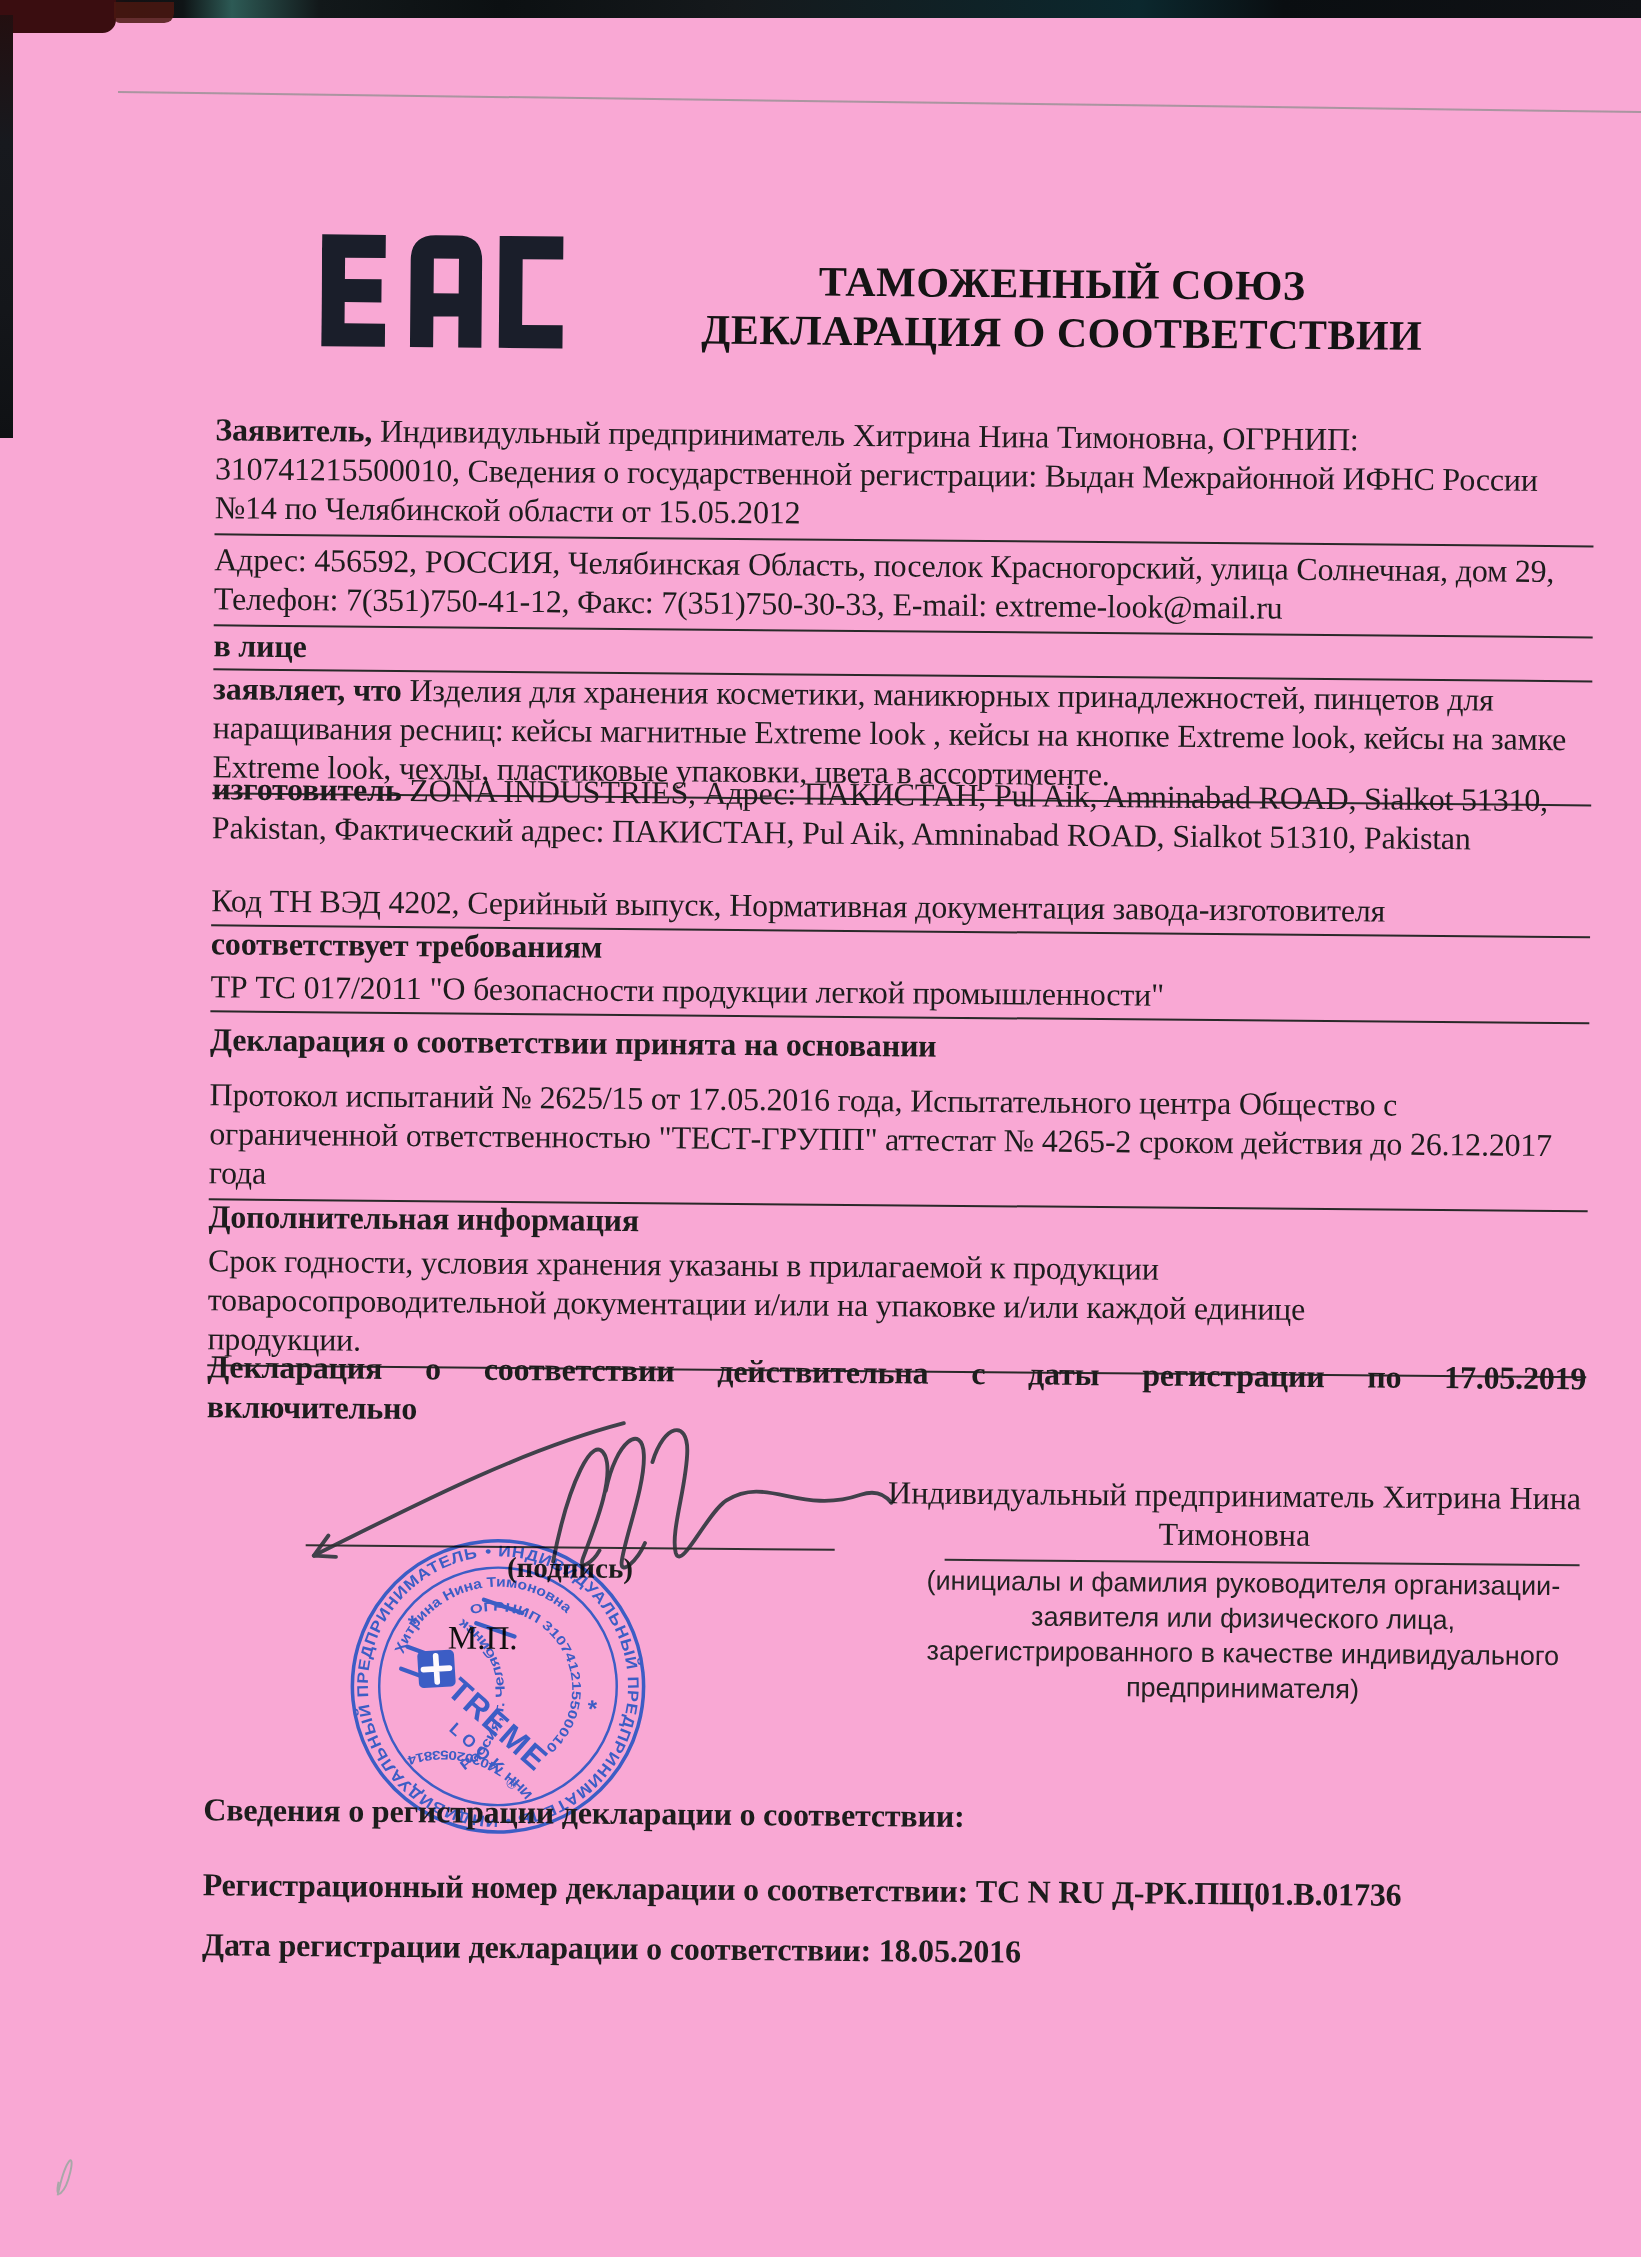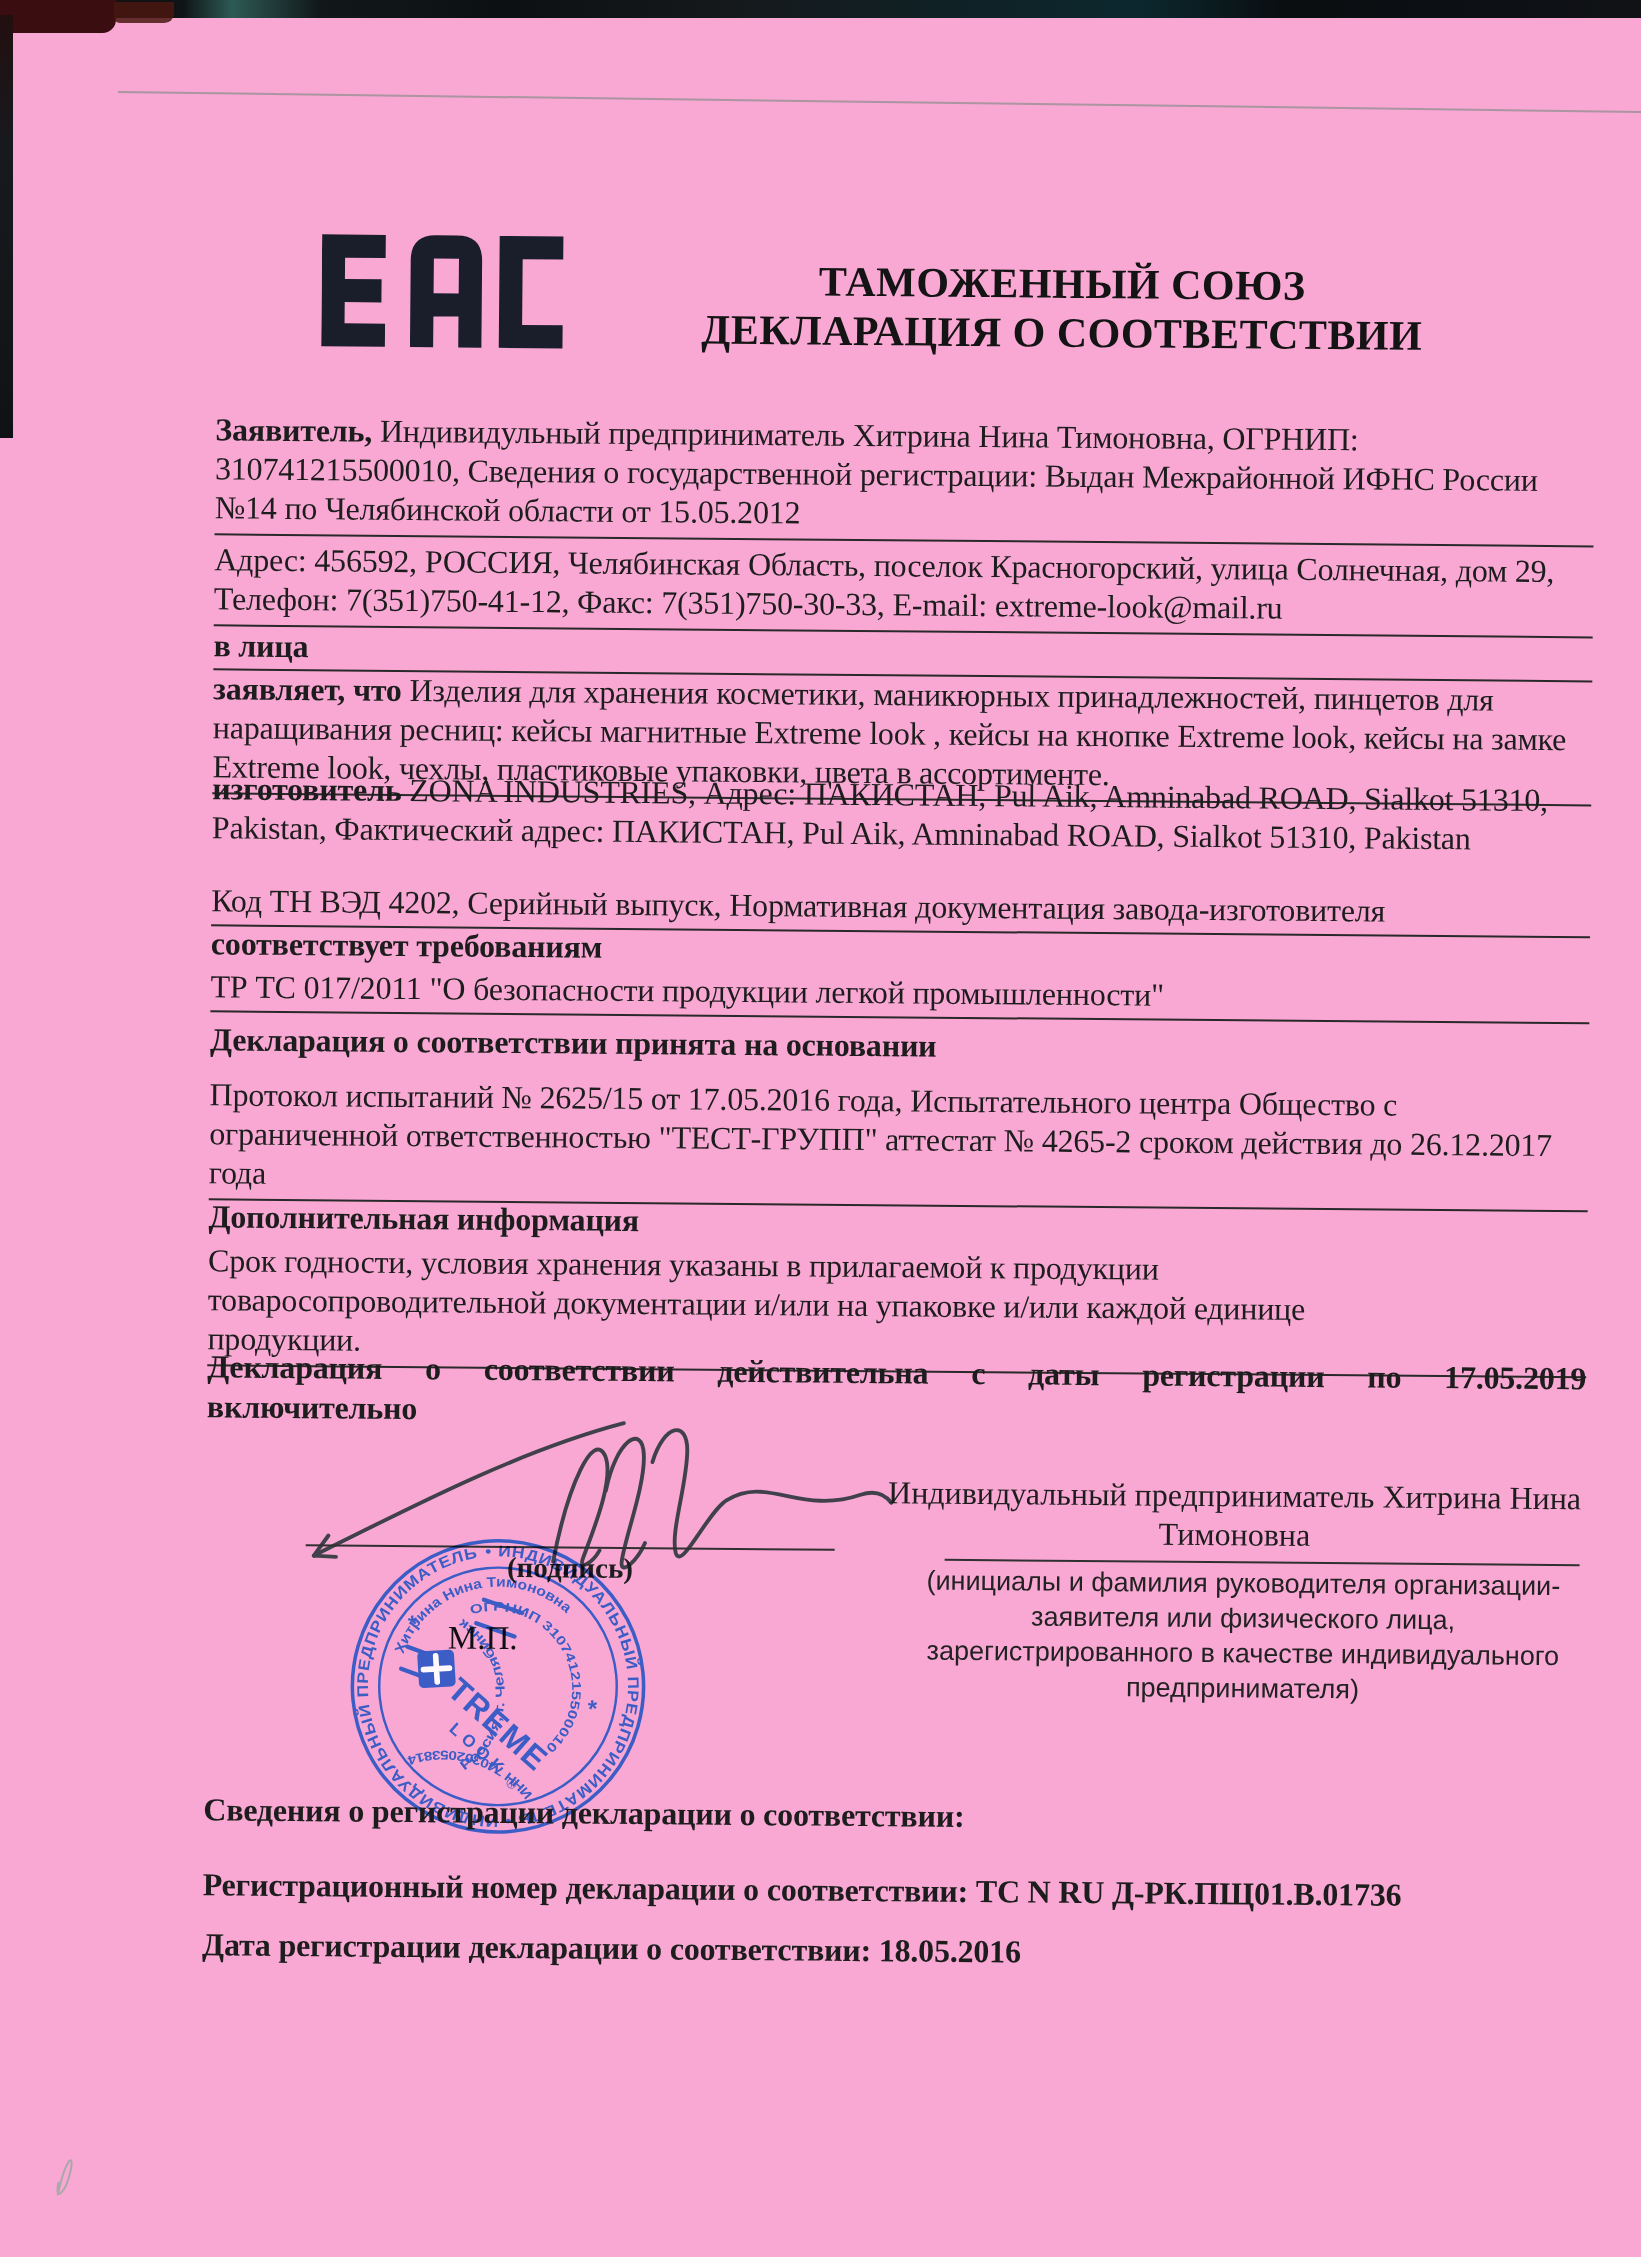--- a/index.html
+++ b/index.html
@@ -81,21 +81,21 @@
 
     <div class="title">
       <div>ТАМОЖЕННЫЙ СОЮЗ</div>
       <div>ДЕКЛАРАЦИЯ О СООТВЕТСТВИИ</div>
     </div>
 
     <p class="para ul" style="top:411px"><b class="bold">Заявитель,</b> <span>Индивидульный предприниматель Хитрина Нина Тимоновна, ОГРНИП: 310741215500010, Сведения о государственной регистрации: Выдан Межрайонной ИФНС России №14 по Челябинской области от 15.05.2012</span></p>
 
     <p class="para ul" style="top:541px"><span>Адрес: 456592, РОССИЯ, Челябинская Область, поселок Красногорский, улица Солнечная, дом 29, Телефон: 7(351)750-41-12, Факс: 7(351)750-30-33, E-mail: extreme-look@mail.ru</span></p>
 
-    <p class="para ul" style="top:627px;padding-bottom:2.9px"><b class="bold">в лица</b></p>
+    <p class="para ul" style="top:627px;padding-bottom:2.9px"><b class="bold">в лице</b></p>
 
     <p class="para ul" style="top:670px"><b class="bold">заявляет, что</b> <span>Изделия для хранения косметики, маникюрных принадлежностей, пинцетов для наращивания ресниц: кейсы магнитные Extreme look , кейсы на кнопке Extreme look, кейсы на замке Extreme look, чехлы, пластиковые упаковки, цвета в ассортименте.</span></p>
 
     <p class="para" style="top:770px"><b class="bold">изготовитель</b> <span>ZONA INDUSTRIES, Адрес: ПАКИСТАН, Pul Aik, Amninabad ROAD, Sialkot 51310, Pakistan, Фактический адрес: ПАКИСТАН, Pul Aik, Amninabad ROAD, Sialkot 51310, Pakistan</span></p>
 
     <p class="para ul" style="top:882px;padding-bottom:3.9px"><span>Код ТН ВЭД 4202, Серийный выпуск, Нормативная документация завода-изготовителя</span></p>
 
     <p class="para bold" style="top:925px">соответствует требованиям</p>
 
     <p class="para ul" style="top:968px;padding-bottom:3.9px"><span>ТР ТС 017/2011 "О безопасности продукции легкой промышленности"</span></p>

